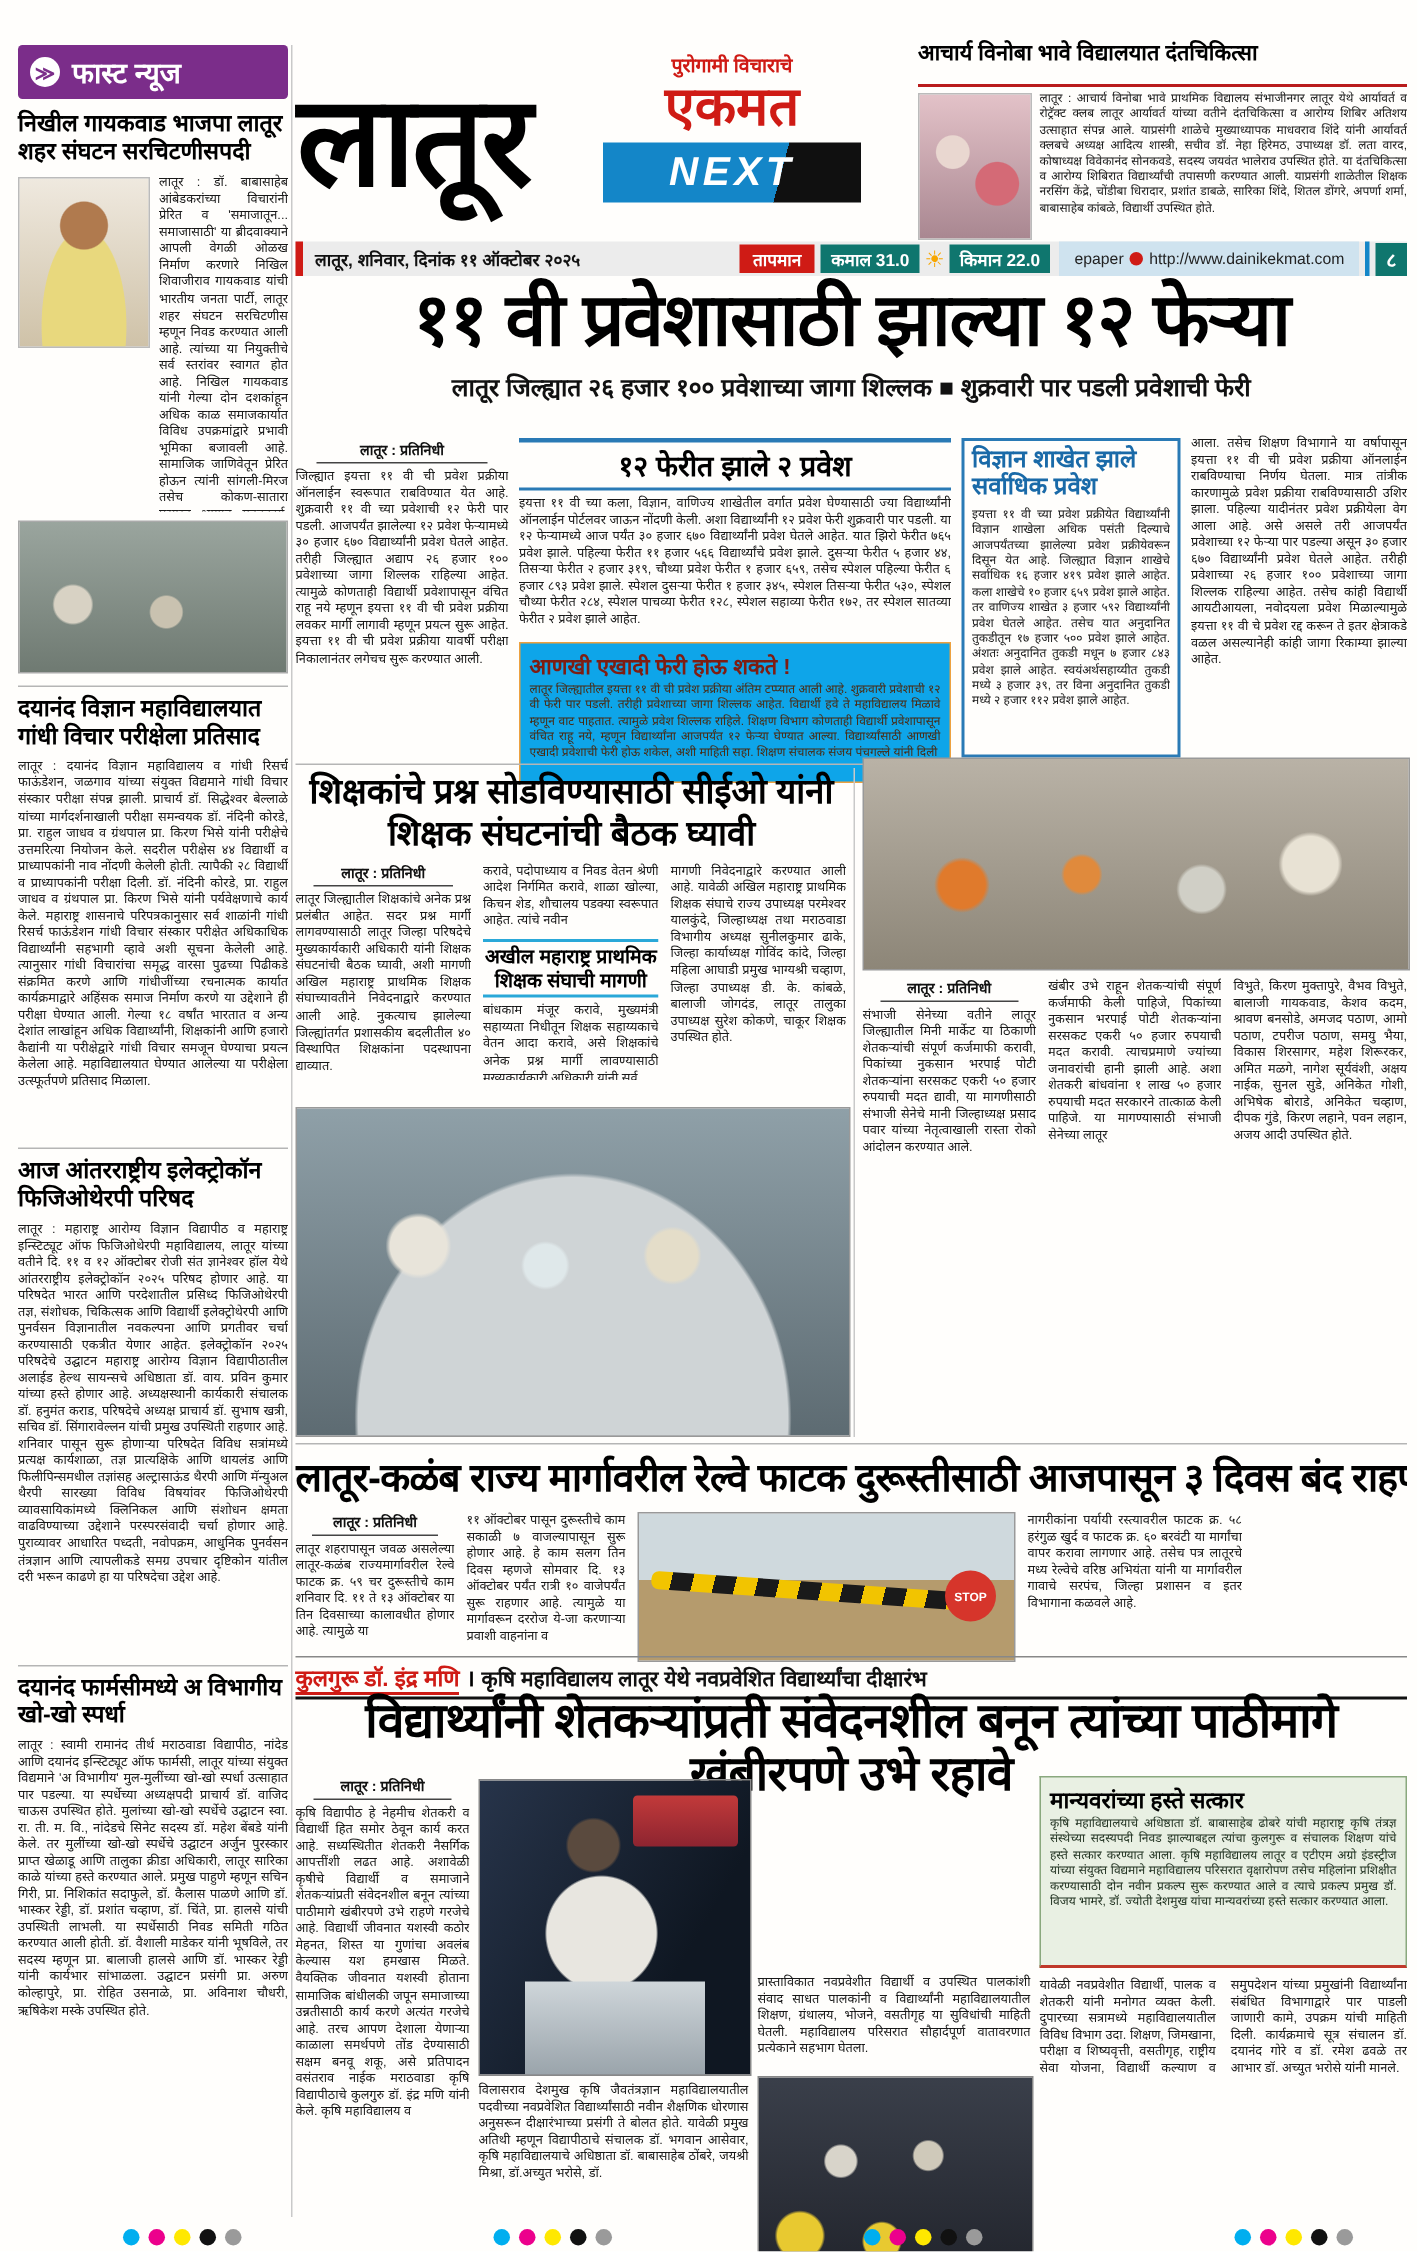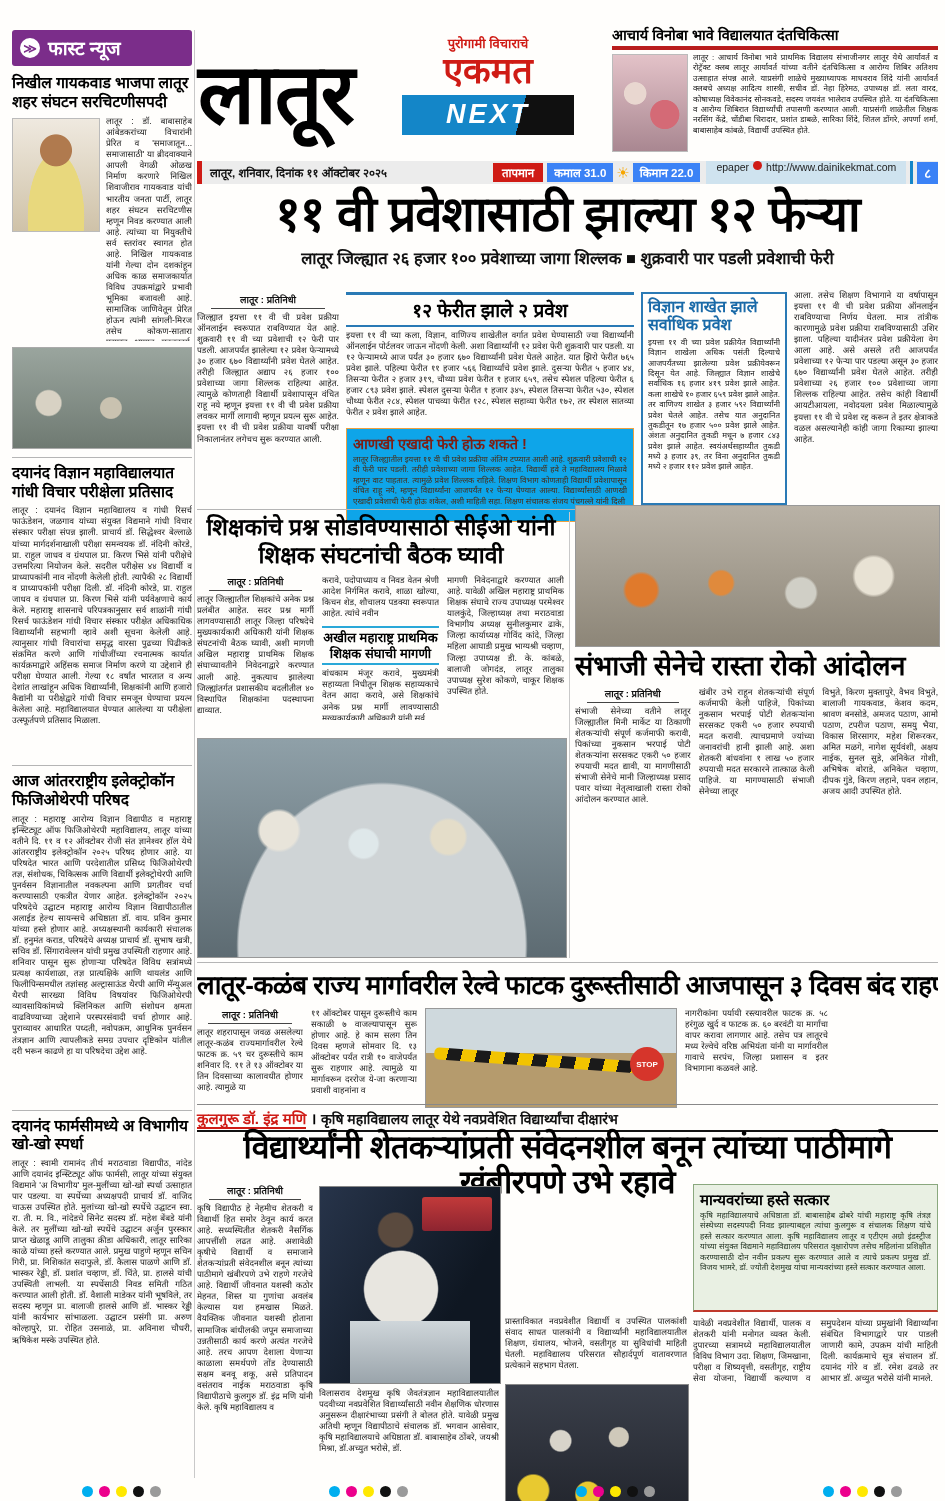--- a/index.html
+++ b/index.html
@@ -8,21 +8,21 @@
   .bt{font-size:8.5px;line-height:1.3;text-align:justify;color:#181818;overflow:hidden;}
   .hl{font-weight:bold;color:#000;}
   .dl{font-size:9.5px;font-weight:bold;text-align:center;color:#111;}
   .dl::after{content:"";display:block;width:80%;margin:2px auto 3px;border-bottom:1px solid #444;}
   .photo{position:relative;overflow:hidden;}
   .col{overflow:hidden;}
   .vline{border-left:1px solid #c9c9c9;}
   .hline{border-top:1px solid #b5b5b5;}
   .dotrow{display:flex;gap:6px;align-items:center;}
   .dot{width:11px;height:11px;border-radius:50%;}
-  .blackbox{background:#3b82f6;color:#fff;font-weight:bold;font-size:11.5px;padding:2px 7px;}
+  .blackbox{background:#0f766e;color:#fff;font-weight:bold;font-size:11.5px;padding:2px 7px;}
 </style>
 </head>
 <body>
 
 <div class="page">
 
   <div class="abs" style="left:12px;top:30px;width:180px;height:1448px;">
     <div style="background:#7b2d8a;color:#fff;display:flex;align-items:center;gap:8px;padding:5px 8px;border-radius:3px;">
       <span style="width:20px;height:20px;border-radius:50%;background:#fff;color:#7b2d8a;display:flex;align-items:center;justify-content:center;font-weight:bold;font-size:13px;">≫</span>
       <span style="font-size:19px;font-weight:bold;">फास्ट न्यूज</span>
@@ -66,36 +66,36 @@
   </div>
   <div class="abs" style="left:402px;top:34px;width:172px;text-align:center;">
     <div style="color:#cf1b15;font-weight:bold;font-size:13px;">पुरोगामी विचाराचे</div>
     <div style="color:#cf1b15;font-weight:bold;font-size:36px;line-height:1.05;">एकमत</div>
     <div style="margin-top:5px;height:40px;background:linear-gradient(105deg,#1486c8 68%,#101010 68%);display:flex;align-items:center;justify-content:center;">
       <span style="color:#fff;font-weight:bold;font-style:italic;font-size:27px;letter-spacing:3px;">NEXT</span>
     </div>
   </div>
 
   <div class="abs" style="left:612px;top:24px;width:326px;height:134px;">
-    <div class="hl" style="font-size:14.5px;border-bottom:4px solid #b91c1c;padding-bottom:2px;">आचार्य विनोबा भावे विद्यालयात दंतचिकित्सा</div>
+    <div class="hl" style="font-size:14.5px;border-bottom:2px solid #b91c1c;padding-bottom:12px;">आचार्य विनोबा भावे विद्यालयात दंतचिकित्सा</div>
     <div style="margin-top:3px;">
       <div class="photo" style="float:left;width:74px;height:96px;margin:1px 5px 1px 0;background:radial-gradient(circle at 30% 40%, #e9d7d0 0 14%, rgba(0,0,0,0) 15%),radial-gradient(circle at 70% 62%, #d46a76 0 18%, rgba(0,0,0,0) 19%),linear-gradient(#e3c2c8,#a98791);border:1px solid #bbb;"></div>
       <div class="bt" style="font-size:8px;height:108px;">लातूर : आचार्य विनोबा भावे प्राथमिक विद्यालय संभाजीनगर लातूर येथे आर्यावर्त व रोट्रॅक्ट क्लब लातूर आर्यावर्त यांच्या वतीने दंतचिकित्सा व आरोग्य शिबिर अतिशय उत्साहात संपन्न आले. याप्रसंगी शाळेचे मुख्याध्यापक माधवराव शिंदे यांनी आर्यावर्त क्लबचे अध्यक्ष आदित्य शास्त्री, सचीव डॉ. नेहा हिरेमठ, उपाध्यक्ष डॉ. लता वारद, कोषाध्यक्ष विवेकानंद सोनकवडे, सदस्य जयवंत भालेराव उपस्थित होते. या दंतचिकित्सा व आरोग्य शिबिरात विद्यार्थ्यांची तपासणी करण्यात आली. याप्रसंगी शाळेतील शिक्षक नरसिंग केंद्रे, चोंडीबा धिरादार, प्रशांत डाबळे, सारिका शिंदे, शितल डोंगरे, अपर्णा शर्मा, बाबासाहेब कांबळे, विद्यार्थी उपस्थित होते.</div>
     </div>
   </div>
 
   <div class="abs" style="left:197px;top:161px;width:741px;height:23px;background:#ececec;display:flex;align-items:center;">
     <div style="width:5px;height:100%;background:#cf1b15;"></div>
     <div style="font-size:11.5px;font-weight:bold;padding:0 8px;color:#111;">लातूर, शनिवार, दिनांक ११ ऑक्टोबर २०२५</div>
     <div style="flex:1;"></div>
     <div style="background:#cf1b15;color:#fff;font-weight:bold;font-size:11.5px;padding:2px 9px;">तापमान</div>
     <div class="blackbox" style="margin-left:4px;">कमाल 31.0</div>
     <div style="color:#f7a600;font-size:15px;margin:0 3px;">☀</div>
     <div class="blackbox">किमान 22.0</div>
-    <div style="margin-left:6px;background:#cfe3ef;height:100%;display:flex;gap:4px;padding:0 10px;">
+    <div style="margin-left:6px;background:#cfe3ef;height:100%;display:flex;align-items:center;gap:4px;padding:0 10px;">
       <span style="font-size:10.5px;color:#222;">epaper</span>
       <span style="width:9px;height:9px;border-radius:50%;background:#cf1b15;display:inline-block;"></span>
       <span style="font-size:10.5px;color:#222;">http://www.dainikekmat.com</span>
     </div>
     <div style="width:3px;height:100%;background:#1486c8;margin:0 4px;"></div>
     <div class="blackbox" style="font-size:13px;">८</div>
   </div>
 
   <div class="abs" style="left:197px;top:189px;width:741px;text-align:center;">
     <div style="font-size:49px;font-weight:bold;color:#000;line-height:1.05;letter-spacing:-1px;">११ वी प्रवेशासाठी झाल्या १२ फेऱ्या</div>
@@ -147,21 +147,20 @@
       </div>
       <div class="col" style="width:117px;">
         <div class="bt" style="height:158px;">मागणी निवेदनाद्वारे करण्यात आली आहे. यावेळी अखिल महाराष्ट्र प्राथमिक शिक्षक संघाचे राज्य उपाध्यक्ष परमेश्वर यालकुंदे, जिल्हाध्यक्ष तथा मराठवाडा विभागीय अध्यक्ष सुनीलकुमार ढाके, जिल्हा कार्याध्यक्ष गोविंद कांदे, जिल्हा महिला आघाडी प्रमुख भाग्यश्री चव्हाण, जिल्हा उपाध्यक्ष डी. के. कांबळे, बालाजी जोगदंड, लातूर तालुका उपाध्यक्ष सुरेश कोकणे, चाकूर शिक्षक उपस्थित होते.</div>
       </div>
     </div>
     <div class="photo" style="width:368px;height:218px;margin-top:5px;background:radial-gradient(circle at 22% 42%, #e8e4da 0 6%, rgba(0,0,0,0) 7%),radial-gradient(circle at 45% 48%, #dfe8ea 0 6%, rgba(0,0,0,0) 7%),radial-gradient(circle at 68% 45%, #e4ddc9 0 6%, rgba(0,0,0,0) 7%),radial-gradient(ellipse at 50% 95%, #cfd4d6 0 55%, rgba(0,0,0,0) 56%),linear-gradient(#8fa0a8,#5d6b72);border:1px solid #999;"></div>
   </div>
 
   <div class="abs" style="left:575px;top:505px;width:363px;">
     <div class="photo" style="width:363px;height:140px;background:radial-gradient(circle at 18% 60%, #e07a2c 0 5%, rgba(0,0,0,0) 6%),radial-gradient(circle at 40% 55%, #e08a3c 0 5%, rgba(0,0,0,0) 6%),radial-gradient(circle at 62% 62%, #d0cfc6 0 6%, rgba(0,0,0,0) 7%),radial-gradient(circle at 82% 50%, #e8e2d4 0 6%, rgba(0,0,0,0) 7%),linear-gradient(#b9b2a6,#8d8678);border:1px solid #999;"></div>
-    <div class="hl" style="font-size:27px;line-height:1.15;margin-top:4px;">संभाजी सेनेचे रास्ता रोको आंदोलन</div>
     <div style="display:flex;gap:8px;margin-top:5px;height:262px;">
       <div class="col" style="width:116px;">
         <div class="dl">लातूर : प्रतिनिधी</div>
         <div class="bt">संभाजी सेनेच्या वतीने लातूर जिल्ह्यातील मिनी मार्केट या ठिकाणी शेतकऱ्यांची संपूर्ण कर्जमाफी करावी, पिकांच्या नुकसान भरपाई पोटी शेतकऱ्यांना सरसकट एकरी ५० हजार रुपयाची मदत द्यावी, या मागणीसाठी संभाजी सेनेचे मानी जिल्हाध्यक्ष प्रसाद पवार यांच्या नेतृत्वाखाली रास्ता रोको आंदोलन करण्यात आले.</div>
       </div>
       <div class="col" style="width:116px;">
         <div class="bt" style="height:262px;">खंबीर उभे राहून शेतकऱ्यांची संपूर्ण कर्जमाफी केली पाहिजे, पिकांच्या नुकसान भरपाई पोटी शेतकऱ्यांना सरसकट एकरी ५० हजार रुपयाची मदत करावी. त्याचप्रमाणे ज्यांच्या जनावरांची हानी झाली आहे. अशा शेतकरी बांधवांना १ लाख ५० हजार रुपयाची मदत सरकारने तात्काळ केली पाहिजे. या मागण्यासाठी संभाजी सेनेच्या लातूर</div>
       </div>
       <div class="col" style="width:116px;">
         <div class="bt" style="height:262px;">विभुते, किरण मुक्तापुरे, वैभव विभुते, बालाजी गायकवाड, केशव कदम, श्रावण बनसोडे, अमजद पठाण, आमो पठाण, टपरीज पठाण, समयु भैया, विकास शिरसागर, महेश शिरूरकर, अमित मळगे, नागेश सूर्यवंशी, अक्षय नाईक, सुनल सुडे, अनिकेत गोशी, अभिषेक बोराडे, अनिकेत चव्हाण, दीपक गुंडे, किरण लहाने, पवन लहान, अजय आदी उपस्थित होते.</div>

